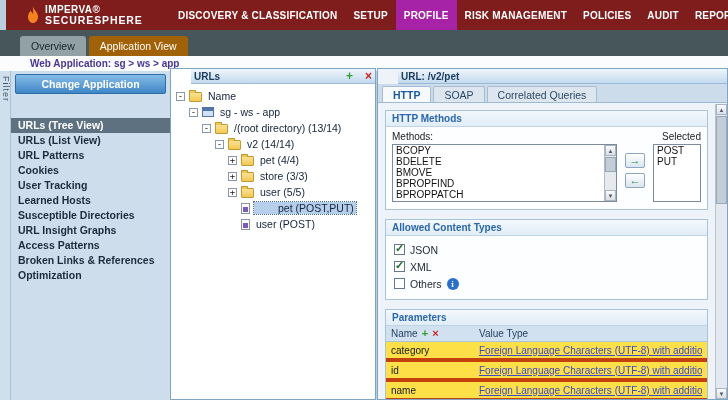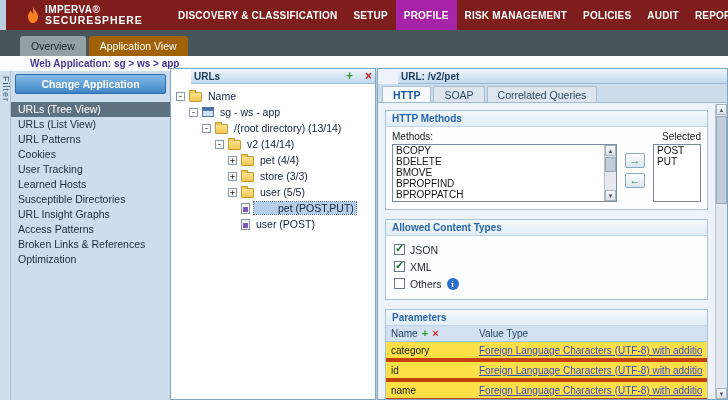--- a/index.html
+++ b/index.html
@@ -36,21 +36,21 @@
   .filter-strip { position:absolute; left:0; top:71px; width:11px; bottom:0; background:#cfe0ec;
                   border-right:1px solid #aac2d6; }
   .filter-label { writing-mode:vertical-rl; font-size:9px; color:#3c5a74; margin:5px 0 0 1px;
                   letter-spacing:1px; }
 
   
   .sidebar { position:absolute; left:11px; top:71px; width:159px; bottom:0; background:#cdddec; }
   .change-btn { margin:3px 4px; height:20px; background:linear-gradient(#85bce8,#3f86c6);
                 border:1px solid #2d6ca6; border-radius:2px; color:#fff; font-weight:bold;
                 font-size:10.5px; display:flex; align-items:center; justify-content:center; cursor:pointer; }
-  .side-items { margin-top:8px; }
+  .side-items { margin-top:24px;font-weight:bold; }
   .side-item { padding:1px 0 1px 7px; font-size:10.5px; color:#1b2b3b; line-height:13px; cursor:pointer; }
   .side-item.selected { background:#5d7181; color:#fff; }
 
   
   .panel-header { height:15px; background:linear-gradient(#eef5fb,#c3daee);
                   border-bottom:1px solid #9dbbd6; display:flex; align-items:center;
                   padding:0 3px; gap:12px;margin-left:20px; }
   .panel-title { font-size:10px; font-weight:bold; color:#1b3b5b; flex:1; white-space:nowrap; }
   .hdr-icon { font-size:12px; line-height:1; font-weight:bold; cursor:pointer; }
   .hdr-add { color:#2f9e2f; }

